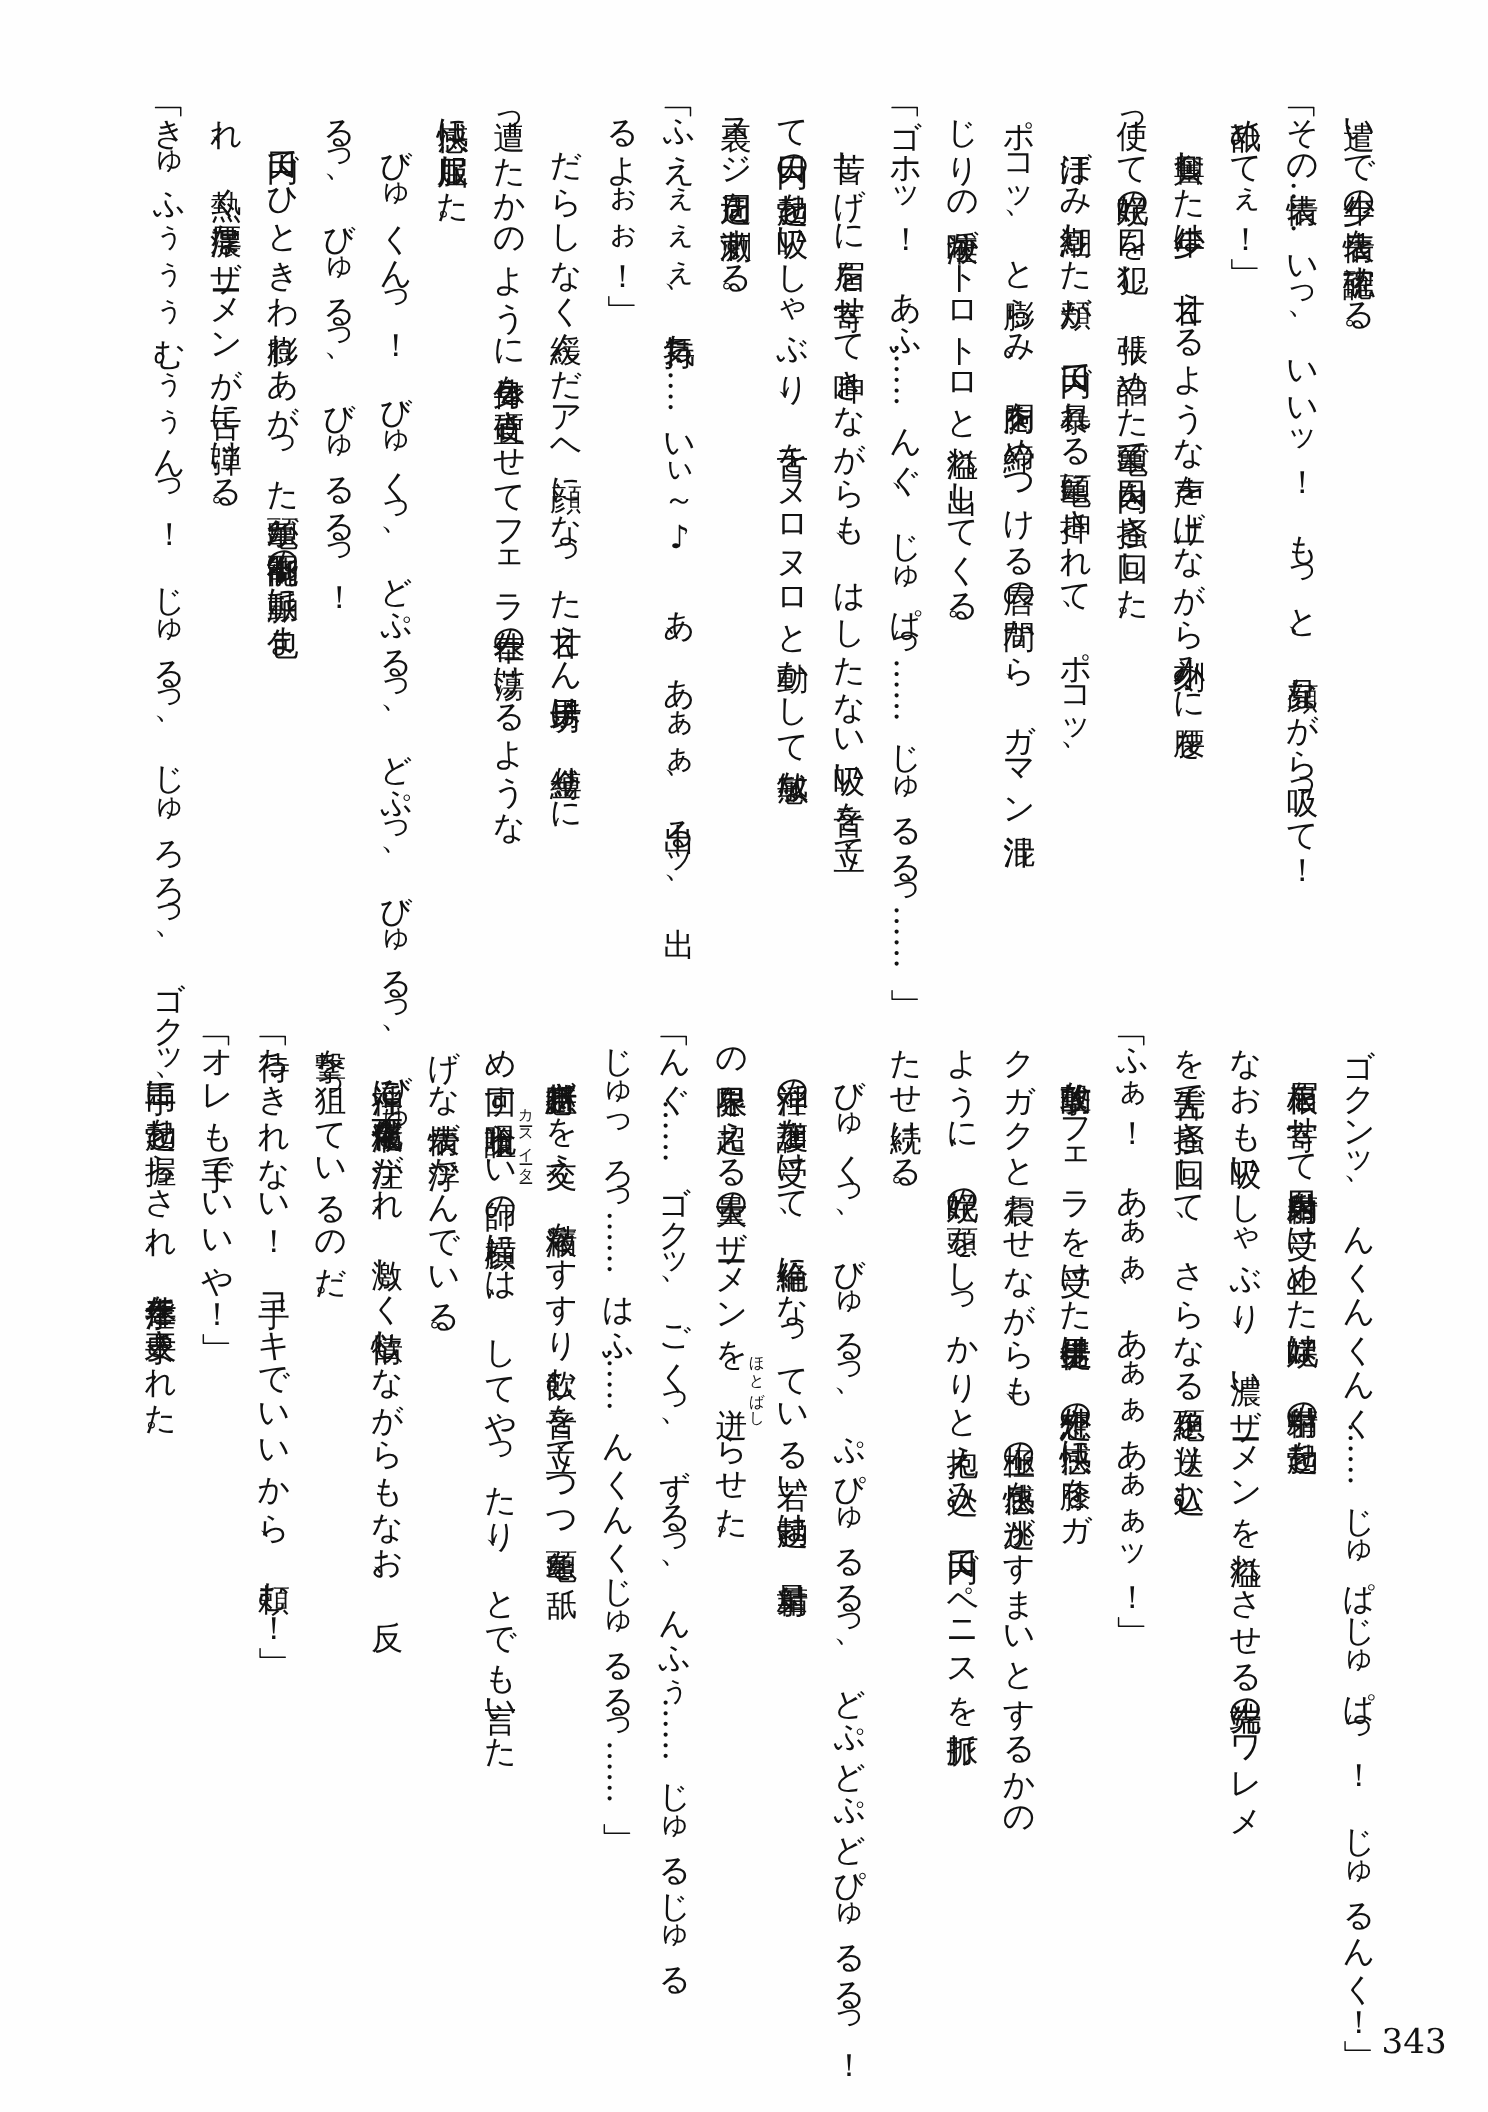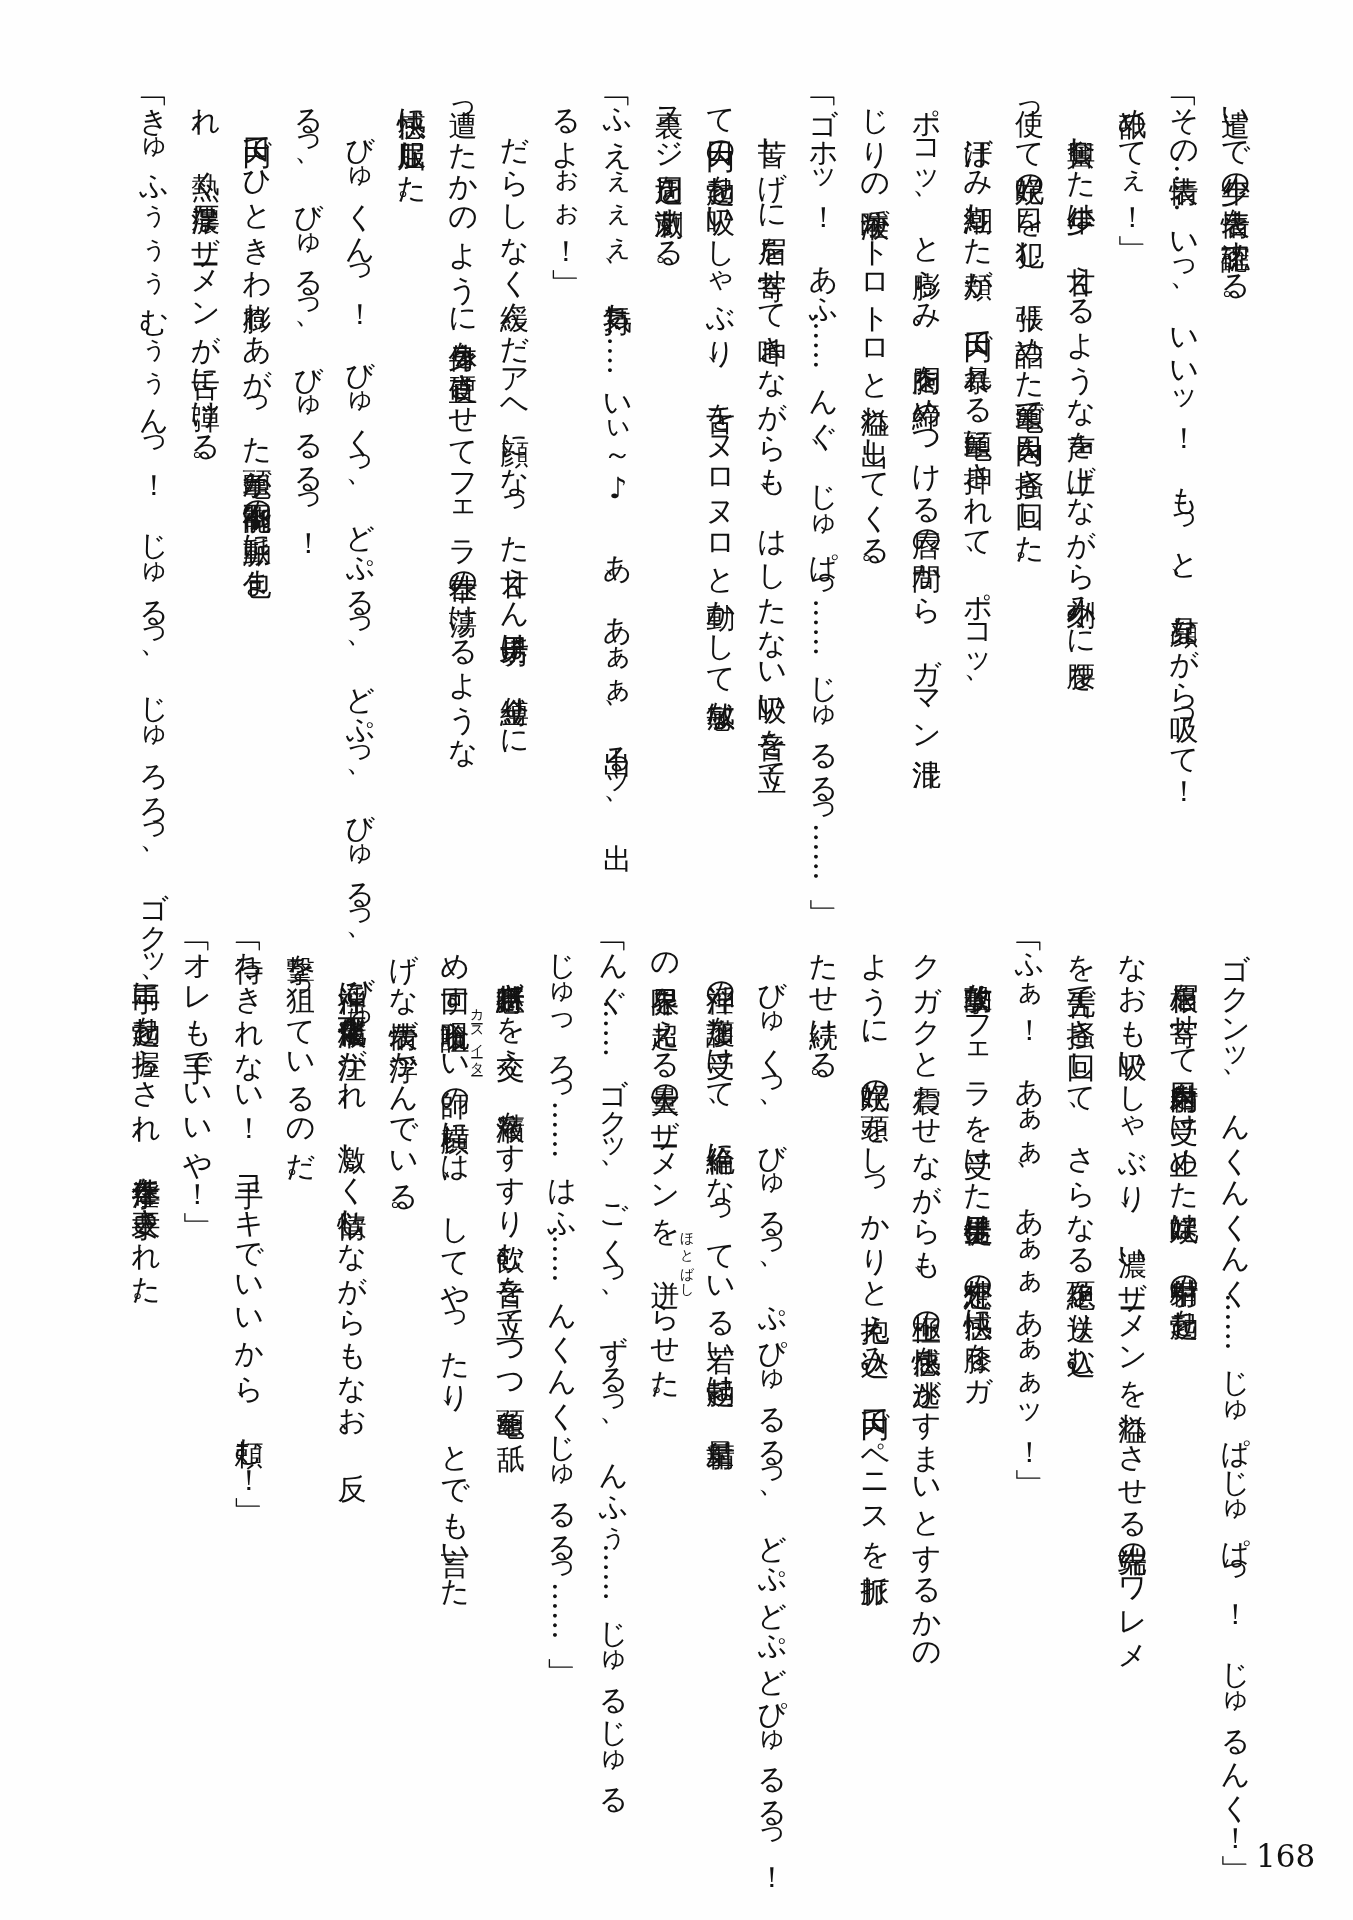--- a/index.html
+++ b/index.html
@@ -93,14 +93,14 @@
       <div class="tline">じゅっろっ……はふ……んくんくじゅるるっ……」</div>
       <div class="tline">　時折息継ぎを交え、精液をすすり飲む音を立てつつ亀頭を舐</div>
       <div class="tline">め回す<ruby>呪詛喰らい師<rt>カースイーター</rt></ruby>の横顔には、してやったり、とでも言いた</div>
       <div class="tline">げな表情が浮かんでいる。</div>
       <div class="tline">　淫神に下僕化精液を注がれ、激しく欲情しながらもなお、反</div>
       <div class="tline">撃を狙っているのだ。</div>
       <div class="tline">「待ちきれない！　手コキでいいから、頼む！」</div>
       <div class="tline">「オレも手でいいや！」</div>
       <div class="tline">　両手に勃起を握らされ、手淫奉仕を要求された。</div>
     </div>
-  <div class="pagenum">168</div>
+  <div class="pagenum">343</div>
 </div>
 
 </body></html>

